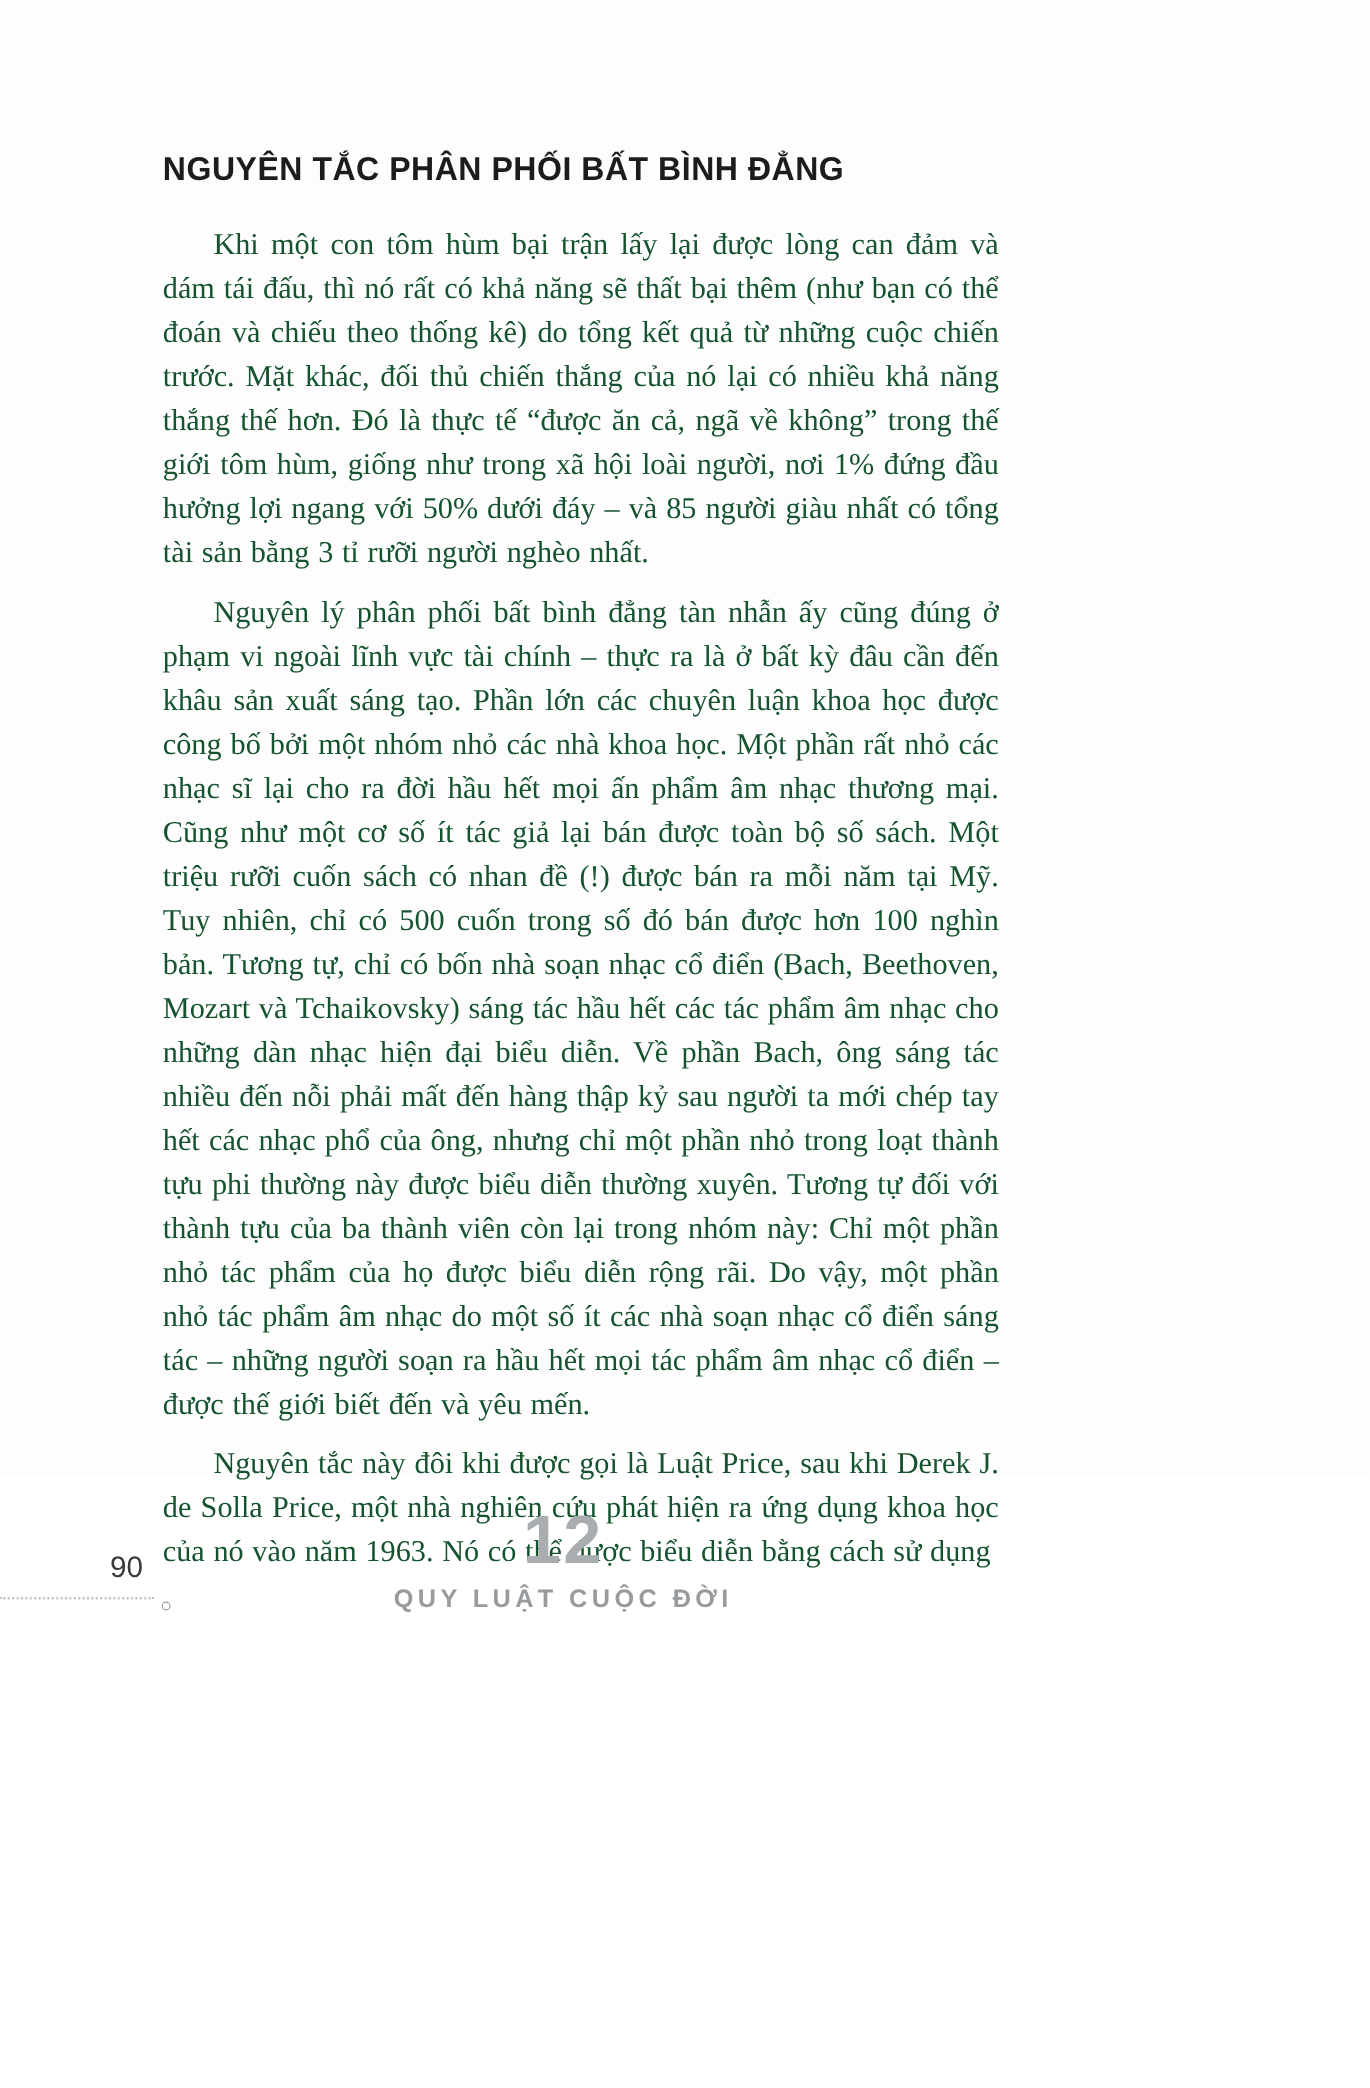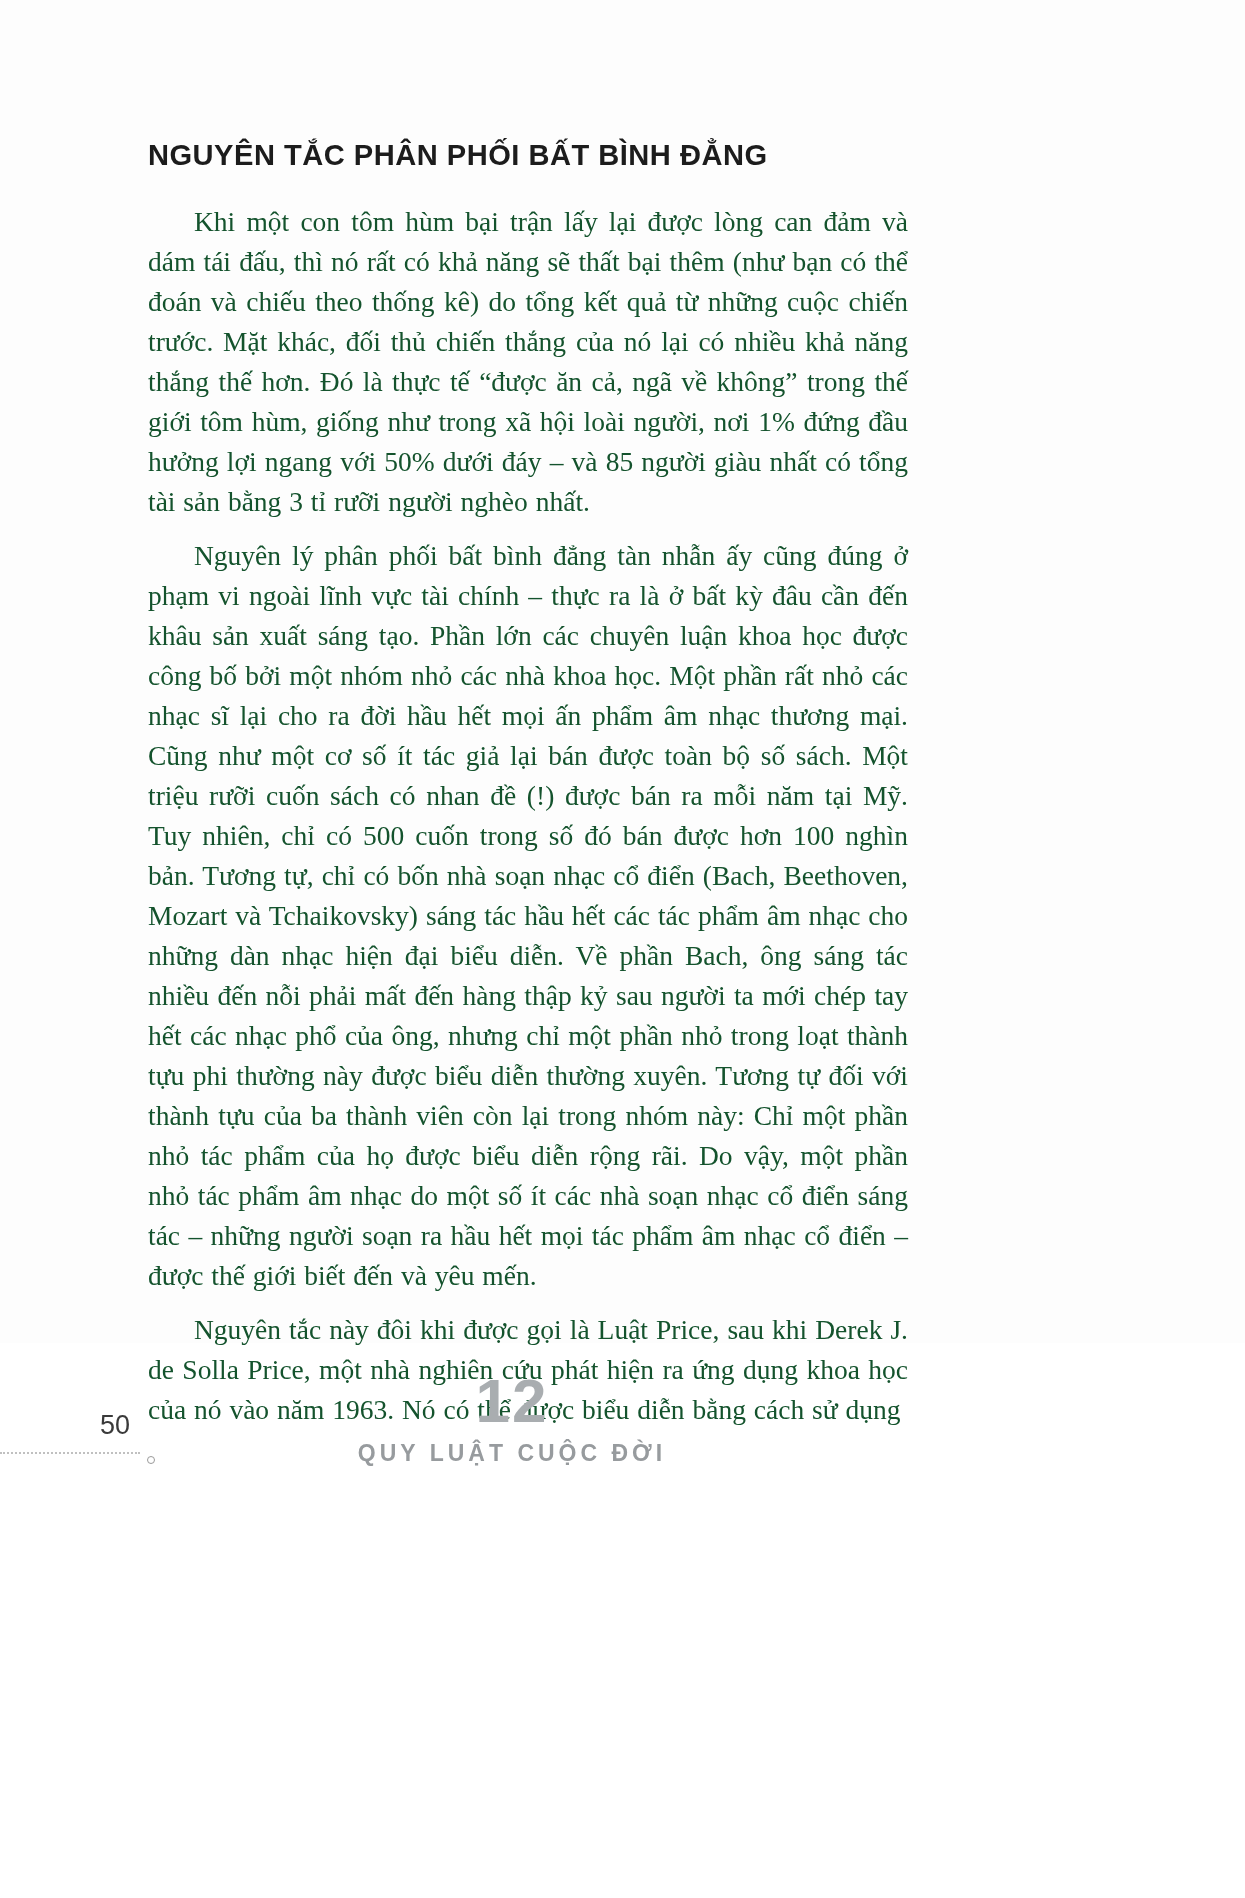--- a/index.html
+++ b/index.html
@@ -123,20 +123,20 @@
     <p class="para">Nguyên tắc này đôi khi được gọi là Luật Price, sau khi Derek J. de Solla Price, một nhà nghiên cứu phát hiện ra ứng dụng khoa học của nó vào năm 1963. Nó có thể được biểu diễn bằng cách sử dụng</p>
   </main>
 
   <footer class="footer">
 
     <div class="chapter-block">
       <div class="chapter-num">12</div>
       <div class="book-title">QUY LUẬT CUỘC ĐỜI</div>
     </div>
 
-    <span class="folio">50</span>
+    <span class="folio">90</span>
 
     <div class="dotted-line"></div>
     <div class="ornament-circle"></div>
 
   </footer>
 
 </div>
 
 </body></html>

